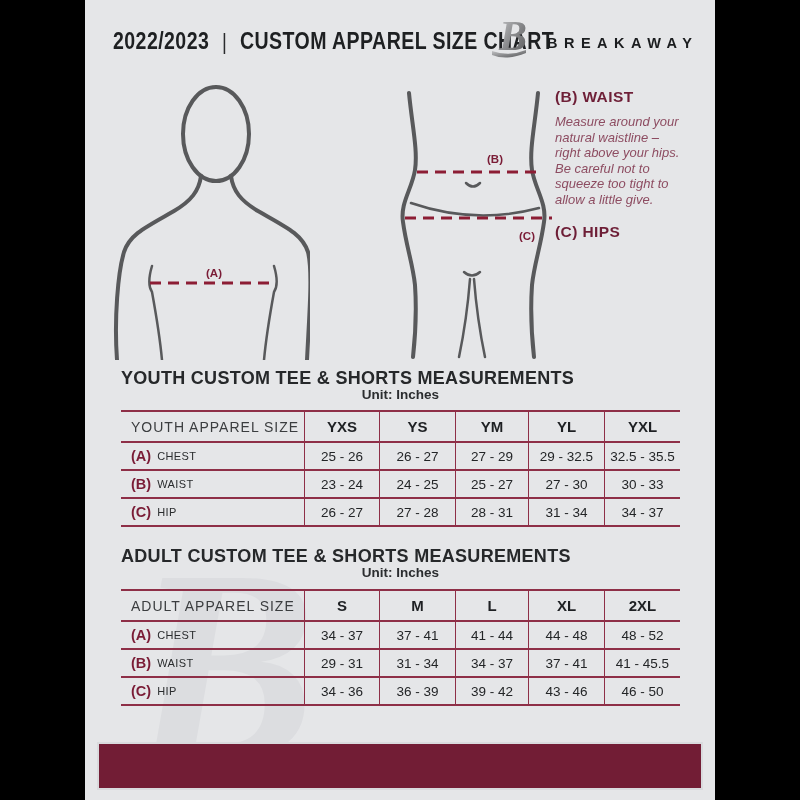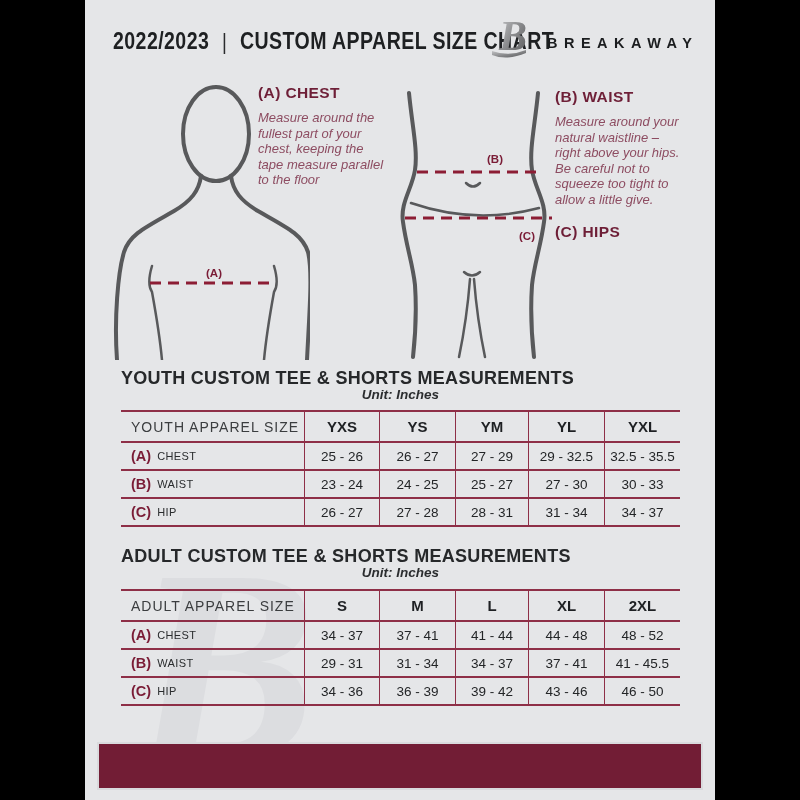--- a/index.html
+++ b/index.html
@@ -47,21 +47,21 @@
   .guide-hips{left:470px;top:223px;width:145px;}
   .guide-h{font-weight:bold;font-size:15.5px;color:#6e1f37;letter-spacing:.4px;}
   .guide-d{
     margin-top:8px;font-style:italic;font-size:13px;line-height:15.6px;
     color:#8d4c61;white-space:pre-line;
   }
   
   .tbl-title{position:absolute;left:36px;width:559px;text-align:left;
     font-weight:bold;font-size:18px;color:#26282a;letter-spacing:.3px;z-index:1;}
   .tbl-unit{position:absolute;left:36px;width:559px;text-align:center;
-    font-style:italic;font-weight:600;font-size:13.5px;color:#2b2d2f;z-index:1;}
+    font-weight:600;font-size:13.5px;color:#2b2d2f;z-index:1;}
   .y-title{top:368px;} .y-unit{top:387px;}
   .a-title{top:546px;} .a-unit{top:565px;}
   .size-table{
     position:absolute;left:36px;width:559px;z-index:1;
     display:grid;grid-template-columns:183px 75px 76px 73px 76px 76px;
     grid-template-rows:33px 28px 28px 28px;
   }
   .y-table{top:410px;} .a-table{top:589px;}
   .size-table > div{
     display:flex;align-items:center;box-sizing:border-box;
@@ -126,28 +126,20 @@
     <path class="outline ol-thin" d="M 16 118 Q 80 140 144 123"></path>
     <path class="outline ol-thin" d="M 69 187 Q 77 194 85 187"></path>
     <path class="outline ol-thin" d="M 75 194 C 73 220 69 248 64 272"></path>
     <path class="outline ol-thin" d="M 79 194 C 81 220 85 248 90 272"></path>
     <line class="dash" x1="22" y1="87" x2="148" y2="87"></line>
     <text class="marker-txt" x="92" y="78">(B)</text>
     <line class="dash" x1="10" y1="133" x2="157" y2="133"></line>
     <text class="marker-txt" x="124" y="155">(C)</text>
   </svg>
 
-  <div class="guide guide-chest">
-    <div class="guide-h">(A) CHEST</div>
-    <div class="guide-d">Measure around the
-fullest part of your
-chest, keeping the
-tape measure parallel
-to the floor</div>
-  </div>
   <div class="guide guide-waist">
     <div class="guide-h">(B) WAIST</div>
     <div class="guide-d">Measure around your
 natural waistline –
 right above your hips.
 Be careful not to
 squeeze too tight to
 allow a little give.</div>
   </div>
   <div class="guide guide-hips">

